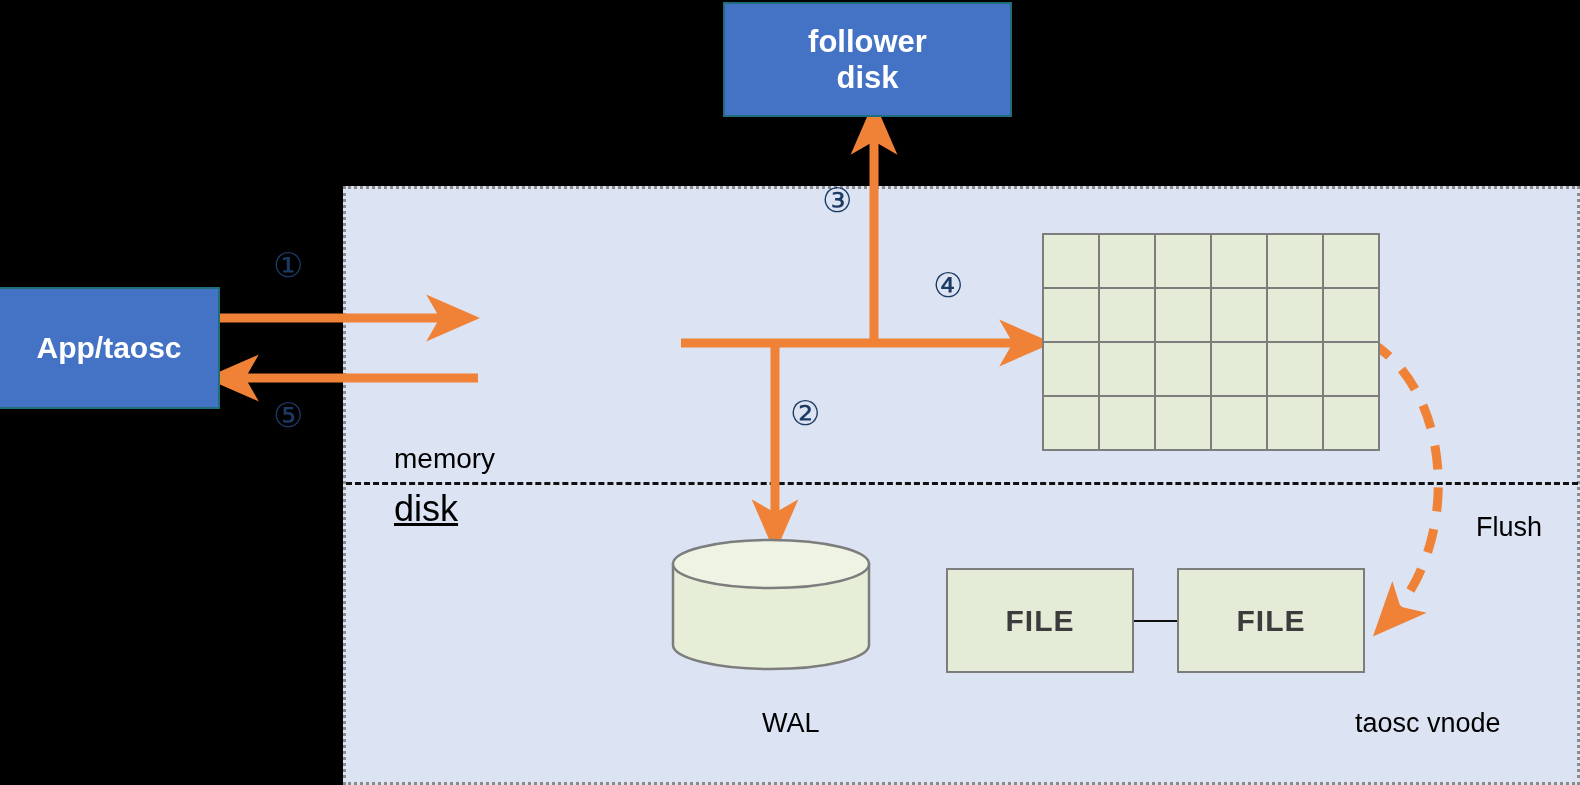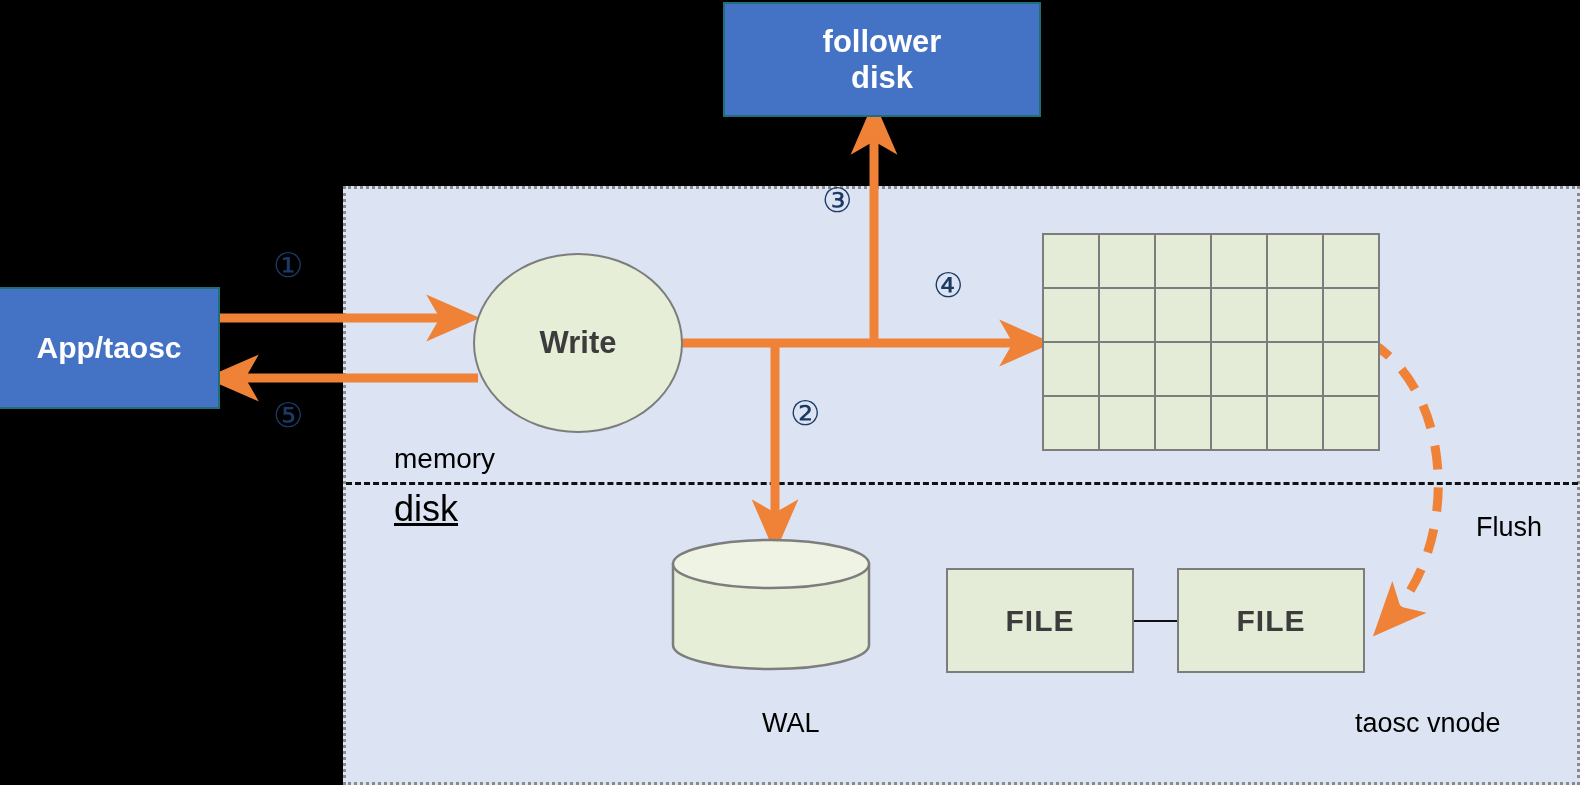--- a/index.html
+++ b/index.html
@@ -36,21 +36,21 @@
     align-items: center;
     justify-content: center;
     color: #ffffff;
     font-weight: bold;
     text-align: center;
     line-height: 1.15;
   }
   #follower-vnode {
     left: 723px;
     top: 2px;
-    width: 318px;
+    width: 289px;
     height: 115px;
     font-size: 31px;
   }
   #app-taosc {
     left: -2px;
     top: 287px;
     width: 222px;
     height: 122px;
     font-size: 30px;
   }
@@ -194,23 +194,20 @@
     <span>
       <span>follower</span><br>
       <span>disk</span>
     </span>
   </div>
 
   <div class="blue-box" id="app-taosc">
     <span>App/taosc</span>
   </div>
 
-  <div class="write-circle">
-    <span>Write</span>
-  </div>
 
   <div class="grid-table">
     <div class="grid-cell"></div>
     <div class="grid-cell"></div>
     <div class="grid-cell"></div>
     <div class="grid-cell"></div>
     <div class="grid-cell"></div>
     <div class="grid-cell"></div>
     <div class="grid-cell"></div>
     <div class="grid-cell"></div>

